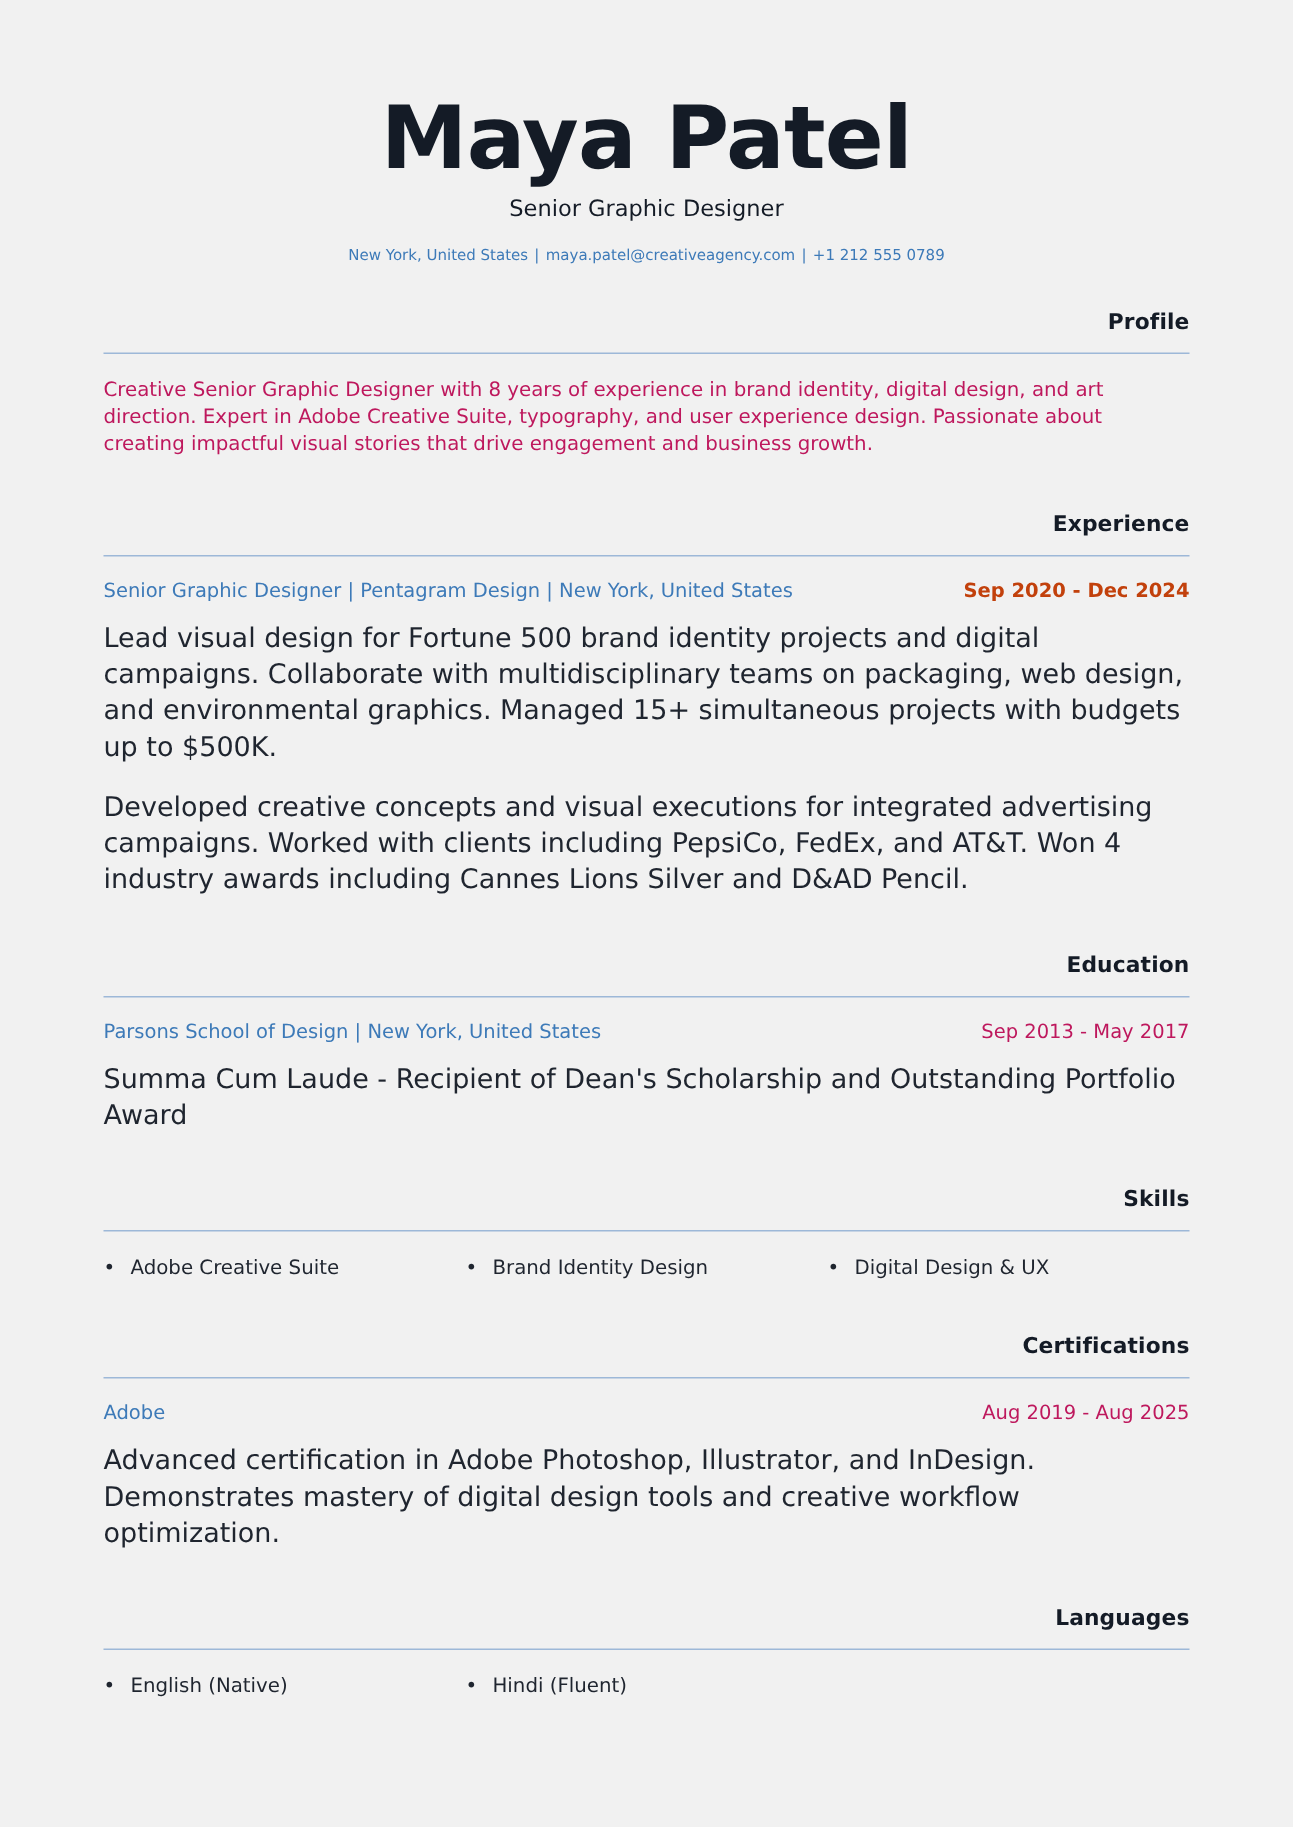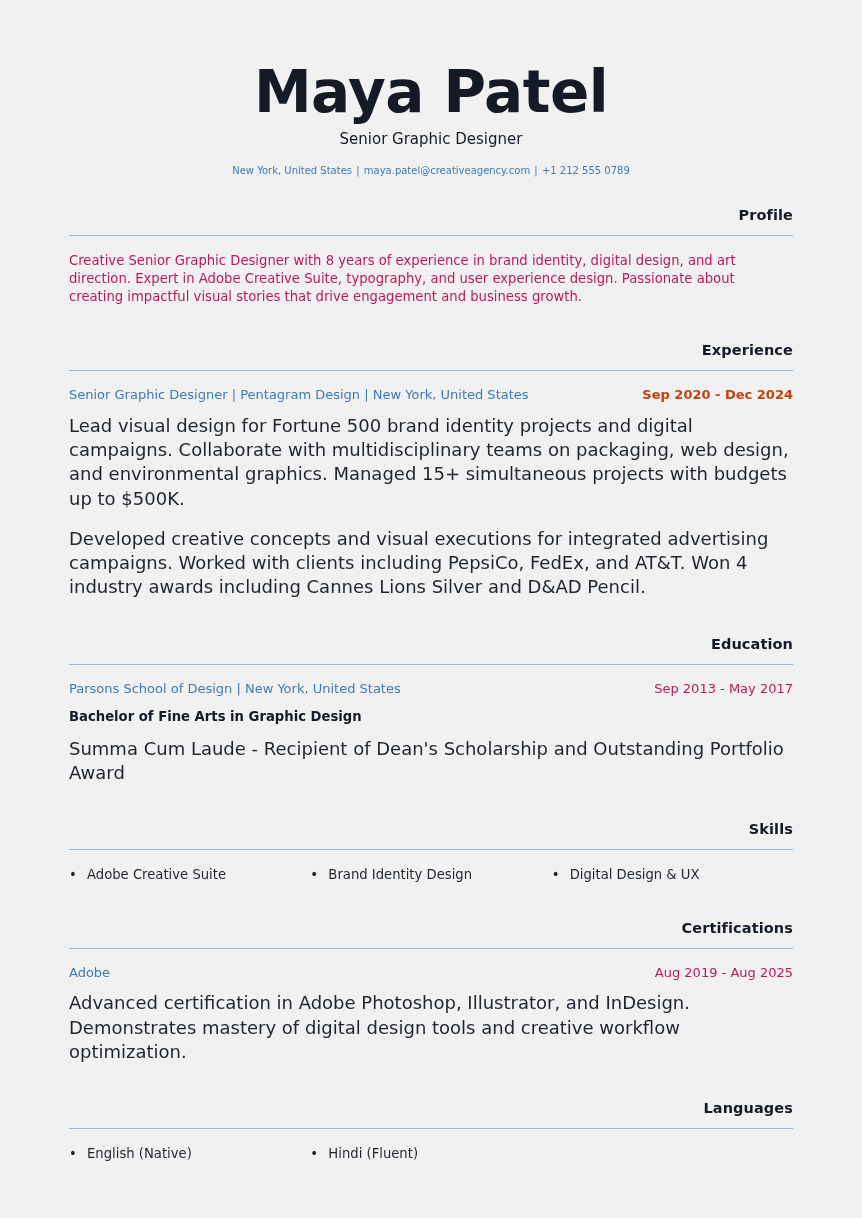--- a/index.html
+++ b/index.html
@@ -179,21 +179,20 @@
 
     <div class="section">
       <div class="section-title">Education</div>
       <div class="rule"></div>
 
       <div class="entry">
         <div class="entry-head">
           <span class="entry-title">Parsons School of Design | New York, United States</span>
           <span class="entry-date link">Sep 2013 - May 2017</span>
         </div>
-        <div class="entry-sub">Bachelor of Fine Arts in Graphic Design</div>
         <p class="entry-desc">Summa Cum Laude - Recipient of Dean's Scholarship and Outstanding Portfolio Award</p>
       </div>
     </div>
 
     <div class="section-gap"></div>
 
     <div class="section">
       <div class="section-title">Skills</div>
       <div class="rule"></div>
       <div class="grid3">

